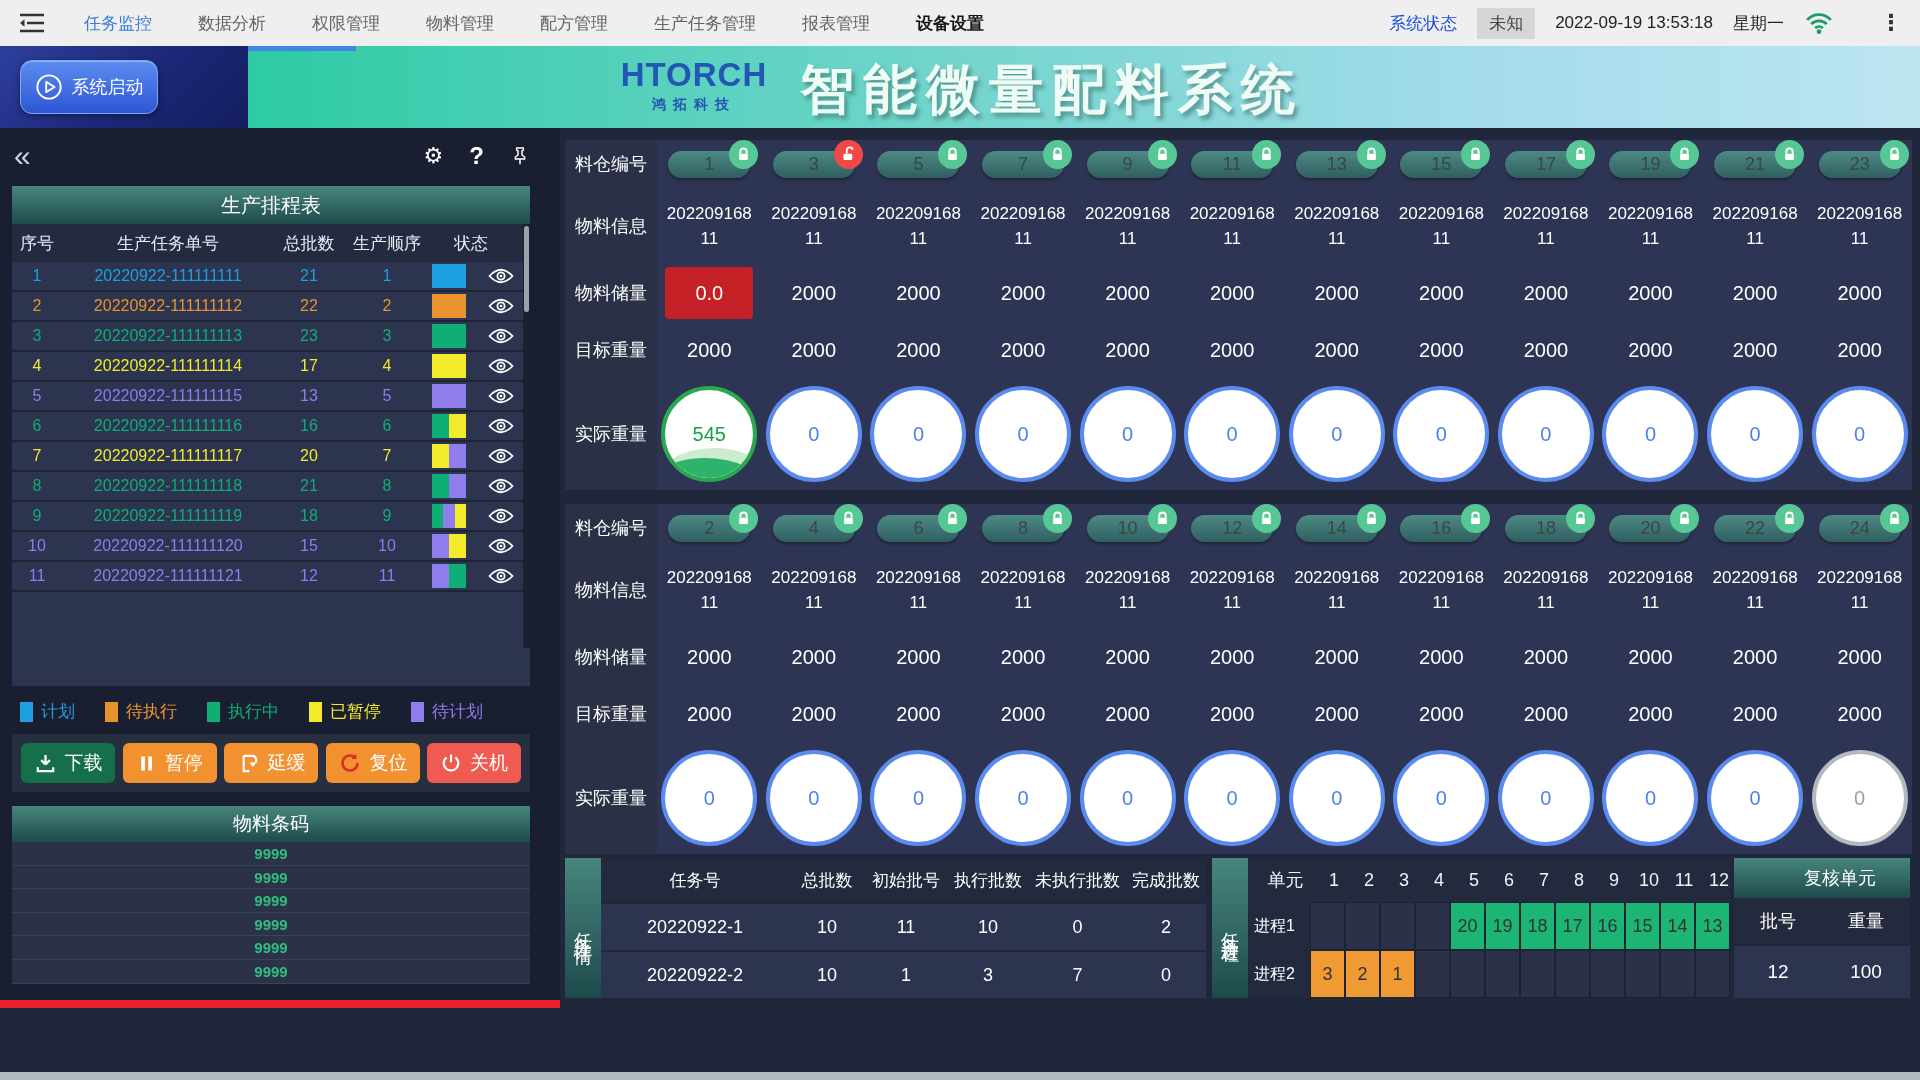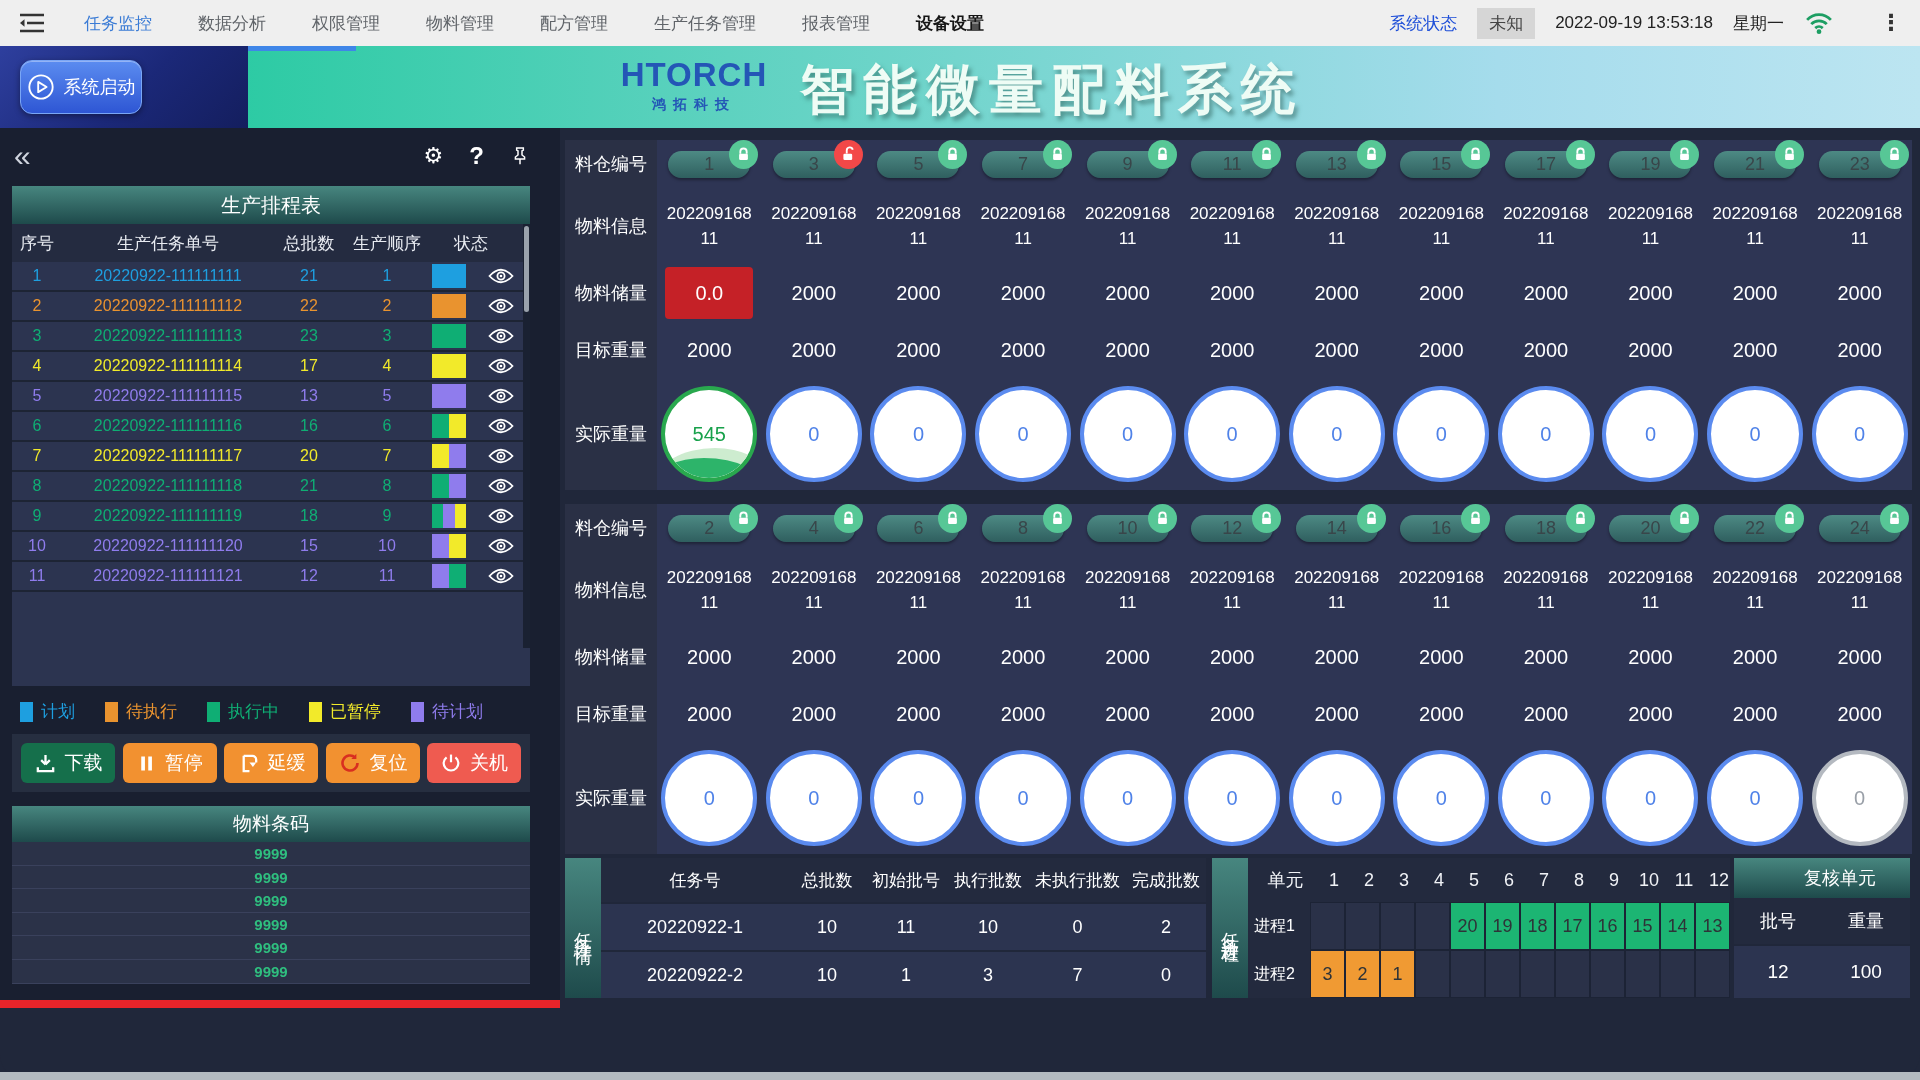--- a/index.html
+++ b/index.html
@@ -20,21 +20,21 @@
   .sys-badge { font-size:17px; color:#444; background:#d6d6d6; padding:4px 12px; }
   .clock,.weekday { font-size:17px; color:#222; }
   .dots { font-size:22px; color:#333; font-weight:bold; margin-left:26px; letter-spacing:0; }
 
   
   .banner { position:absolute; top:46px; left:0; width:1920px; height:82px;
             background:linear-gradient(90deg,#14c796 0%,#5ed2c0 38%,#a5dcec 78%,#bce5f1 100%); }
   .active-underline { position:absolute; top:0; left:112px; width:244px; height:5px; background:#3f86e8; }
   .banner-left { position:absolute; top:0; left:0; width:248px; height:82px;
                  background:linear-gradient(135deg,#2e3f9e 0%,#1b2878 55%,#141e5e 100%); }
-  .start-btn { position:absolute; left:20px; top:14px; width:122px; height:54px; border-radius:12px;
+  .start-btn { position:absolute; left:20px; top:14px; width:138px; height:54px; border-radius:12px;
                background:linear-gradient(180deg,#5b8cf0,#2e56d4); border:1px solid #7aa6f5;
                box-shadow:0 2px 6px rgba(0,0,0,.4), inset 0 1px 0 rgba(255,255,255,.35);
                display:flex; align-items:center; justify-content:center; gap:9px; cursor:pointer; }
   .start-btn span { color:#fff; font-size:18px; }
   .logo { position:absolute; left:614px; top:10px; width:160px; text-align:center; }
   .logo-main { font-size:33px; font-weight:bold; color:#2456b6; letter-spacing:1px; }
   .logo-sub { font-size:14px; color:#2456b6; letter-spacing:7px; margin-top:2px; font-weight:bold; }
   .sys-title { position:absolute; left:800px; top:8px; font-size:54px; font-weight:bold; color:#eefcf5;
                letter-spacing:9px; text-shadow:3px 4px 4px rgba(45,95,90,.55); }
 

